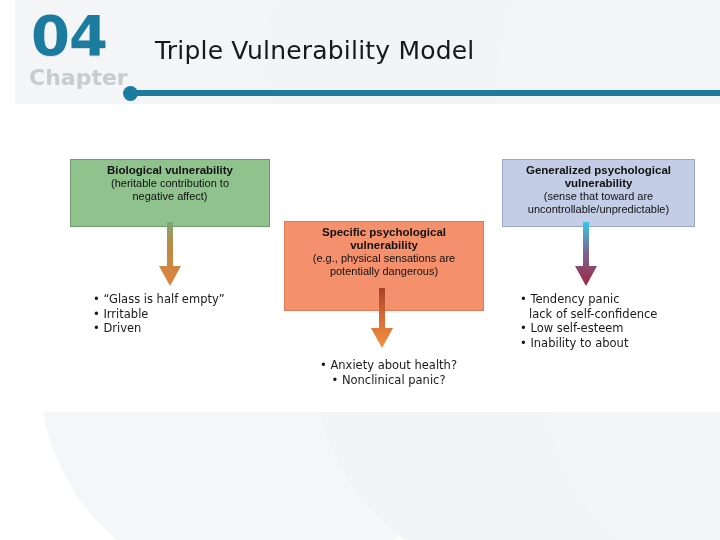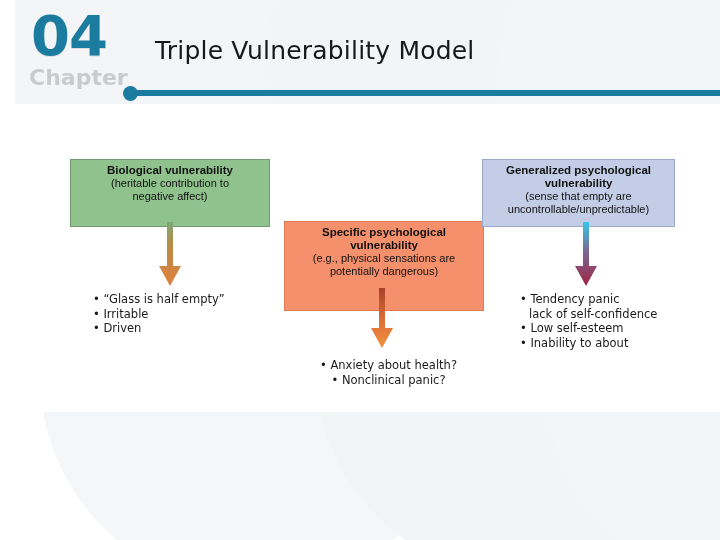--- a/index.html
+++ b/index.html
@@ -92,21 +92,21 @@
 
   #box-bio{
     left:55px;top:9px;width:200px;height:68px;
     background:#8fc28d;border:1px solid #6f9d6d;
   }
   #box-spec{
     left:269px;top:71px;width:200px;height:90px;
     background:#f5906c;border:1px solid #e07a55;
   }
   #box-gen{
-    left:467px;top:9px;width:193px;height:68px;
+    left:487px;top:9px;width:193px;height:68px;
     background:#c3cde6;border:1px solid #9aa8cc;
   }
 
   .bullets{
     position:absolute;
     font-family:"DejaVu Sans", sans-serif;
     font-size:11.5px;
     line-height:14.5px;
     color:#1a1a1a;
     white-space:nowrap;
@@ -159,21 +159,21 @@
     <div class="vbox" id="box-spec">
       <span class="b-title">Specific psychological</span>
       <span class="b-title">vulnerability</span>
       <span class="b-sub">(e.g., physical sensations are</span>
       <span class="b-sub">potentially dangerous)</span>
     </div>
 
     <div class="vbox" id="box-gen">
       <span class="b-title">Generalized psychological</span>
       <span class="b-title">vulnerability</span>
-      <span class="b-sub">(sense that empty are</span>
+      <span class="b-sub">(sense that toward are</span>
       <span class="b-sub">uncontrollable/unpredictable)</span>
     </div>
 
     <svg class="arrow-svg" id="arrow-left" width="30" height="66" viewBox="0 0 30 66">
       <defs>
         <linearGradient id="gL" x1="0" y1="0" x2="0" y2="1">
           <stop offset="0%" stop-color="#7aa878"></stop>
           <stop offset="35%" stop-color="#b98b45"></stop>
           <stop offset="100%" stop-color="#e0823f"></stop>
         </linearGradient>

